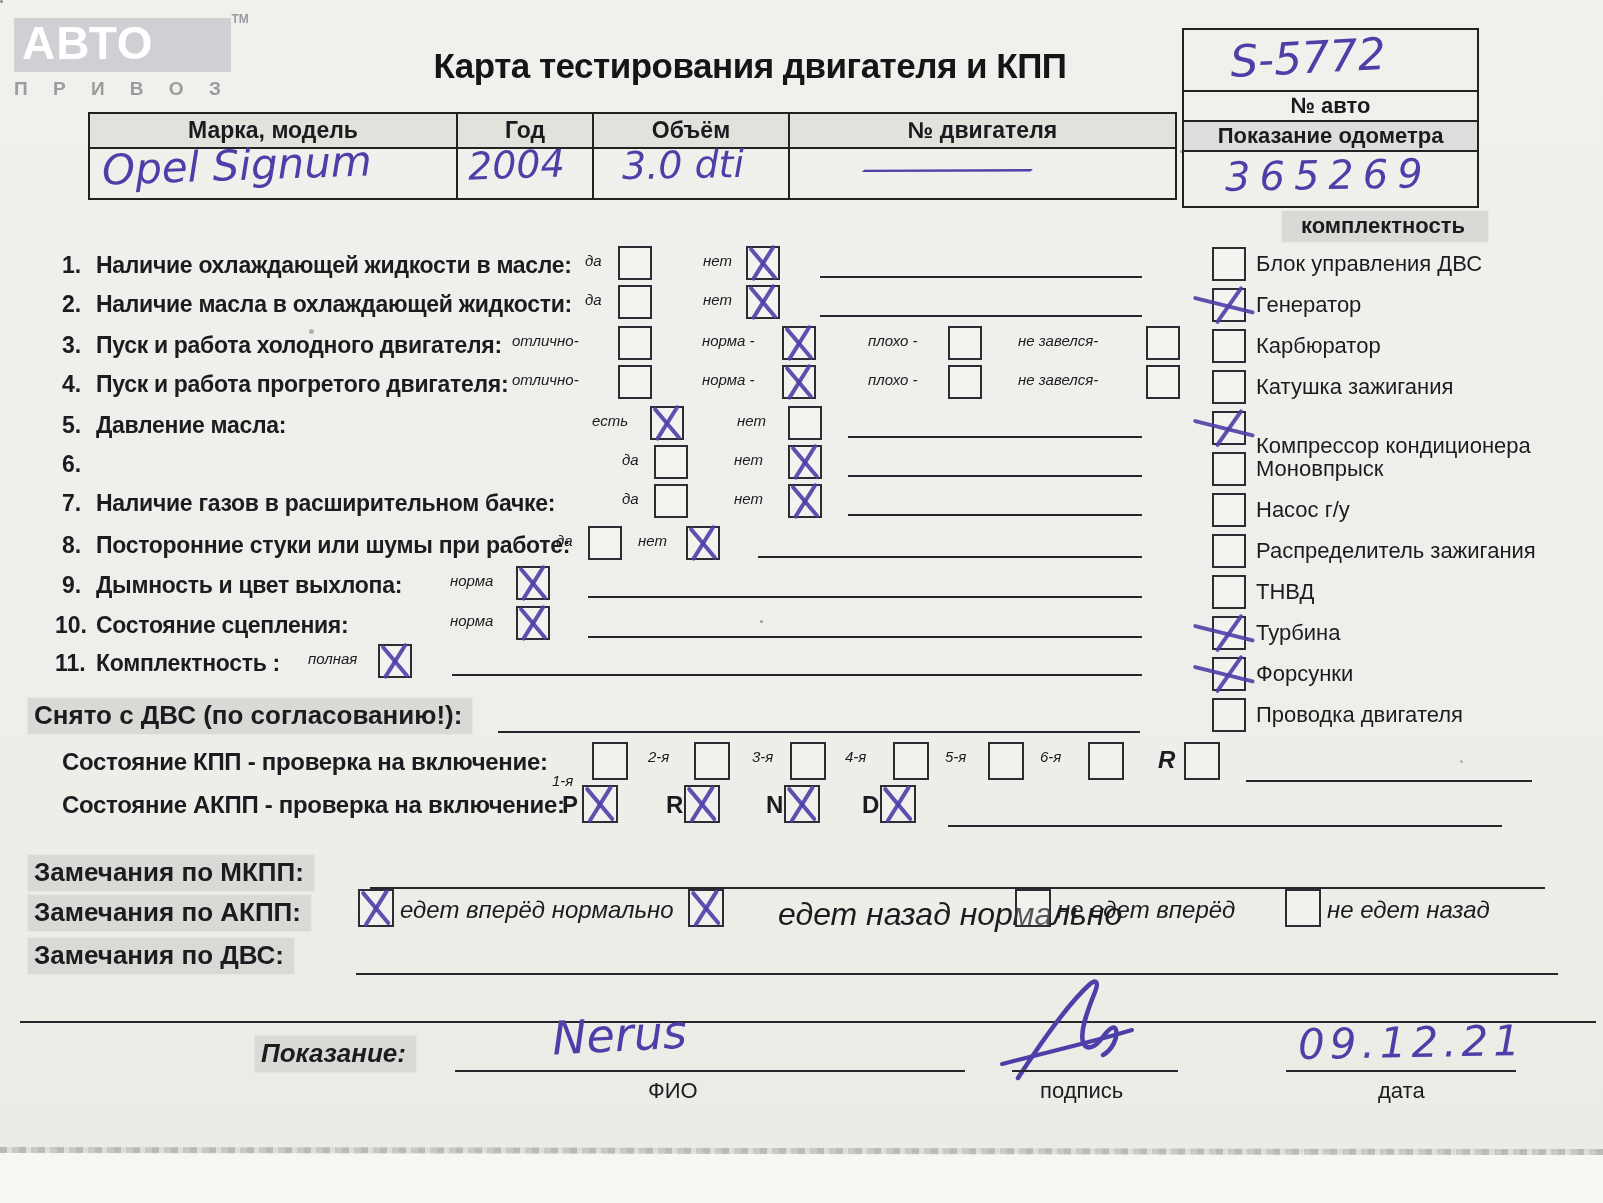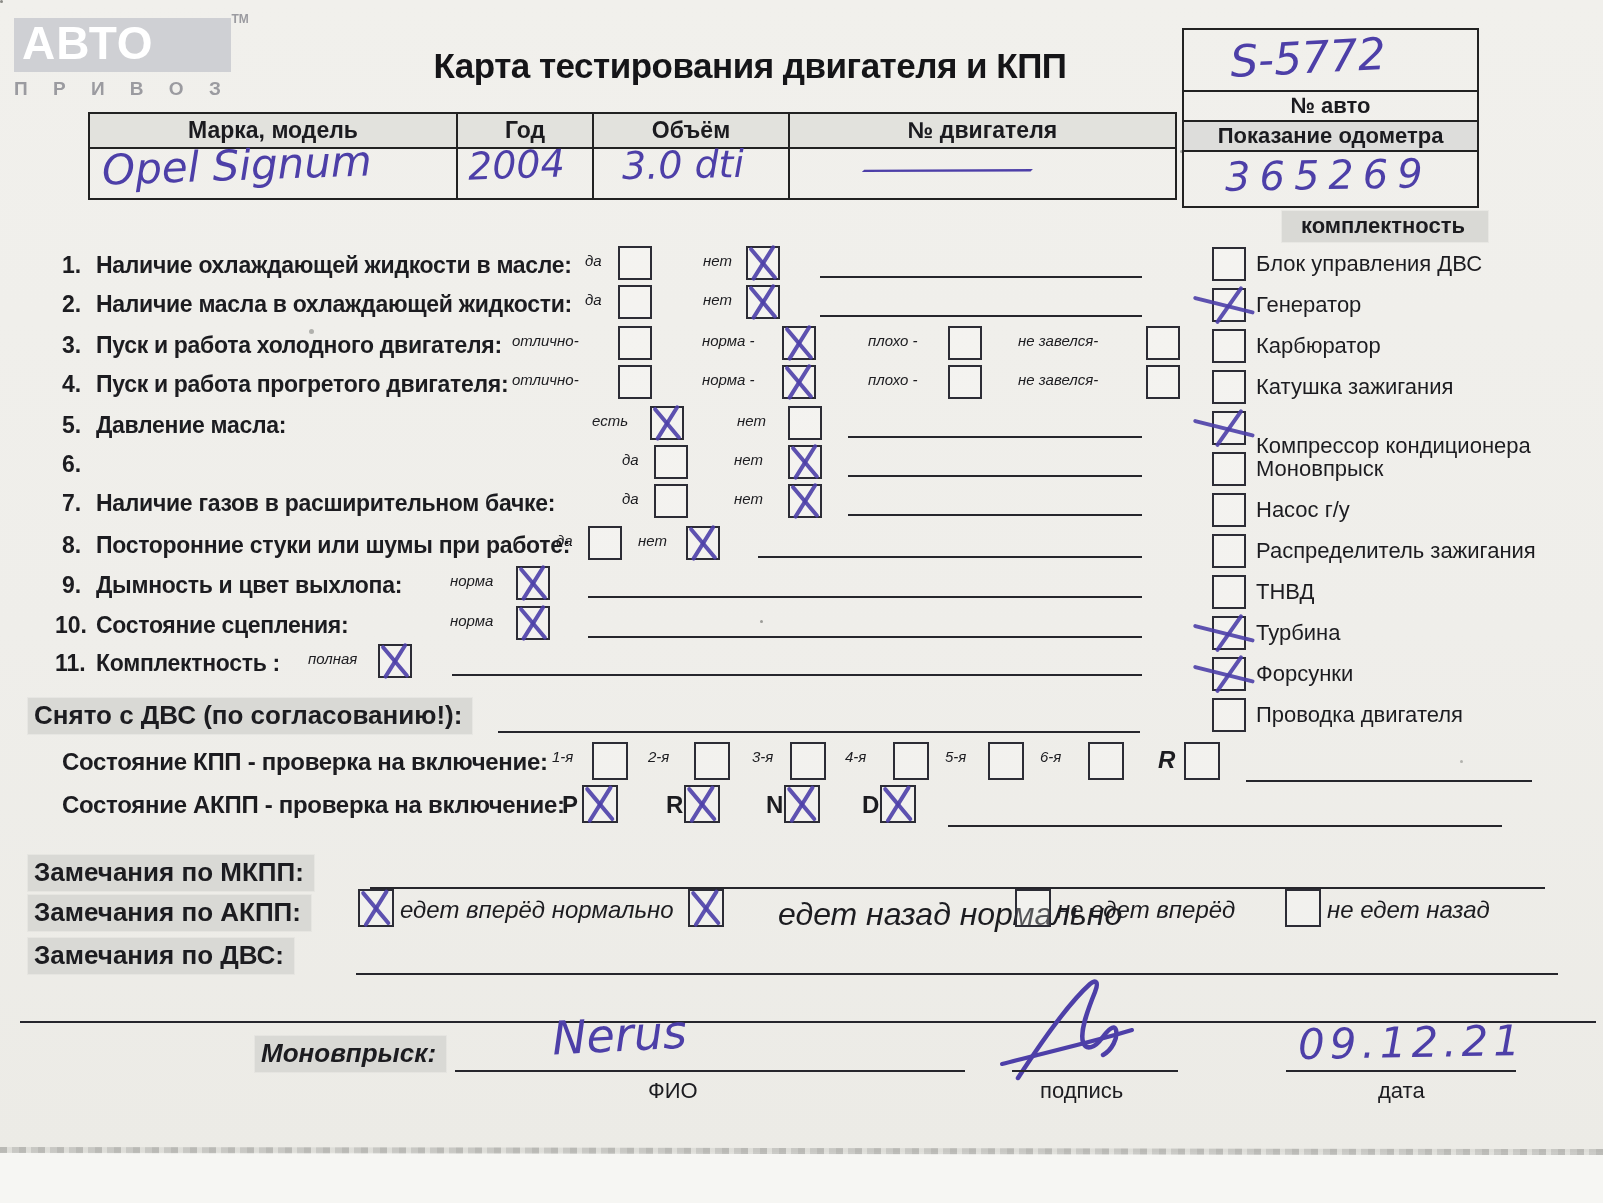--- a/index.html
+++ b/index.html
@@ -240,21 +240,21 @@
     <span class="opt" style="left:308px;top:650px;">полная</span>
     <span class="cb checked" style="left:378px;top:644px;">
         <i class="xm"></i>
       </span>
     <i class="ln" style="left:452px;top:674px;width:690px;"></i>
 
     <span class="sect hl" style="left:28px;top:698px;">Снято с ДВС (по согласованию!):</span>
     <i class="ln" style="left:498px;top:731px;width:642px;"></i>
 
     <span class="lbl" style="left:62px;top:748px;font-size:24px;">Состояние КПП - проверка на включение:</span>
-    <span class="opt" style="left:552px;top:748px;">1-я</span>
+    <span class="opt" style="left:552px;top:772px;">1-я</span>
     <span class="cb big" style="left:592px;top:742px;"></span>
     <span class="opt" style="left:648px;top:748px;">2-я</span>
     <span class="cb big" style="left:694px;top:742px;"></span>
     <span class="opt" style="left:752px;top:748px;">3-я</span>
     <span class="cb big" style="left:790px;top:742px;"></span>
     <span class="opt" style="left:845px;top:748px;">4-я</span>
     <span class="cb big" style="left:893px;top:742px;"></span>
     <span class="opt" style="left:945px;top:748px;">5-я</span>
     <span class="cb big" style="left:988px;top:742px;"></span>
     <span class="opt" style="left:1040px;top:748px;">6-я</span>
@@ -297,21 +297,21 @@
     <span class="cb big" style="left:1015px;top:889px;"></span>
     <span class="opt" style="left:1057px;top:896px;font-size:24px;">не едет вперёд</span>
     <span class="cb big" style="left:1285px;top:889px;"></span>
     <span class="opt" style="left:1327px;top:896px;font-size:24px;">не едет назад</span>
 
     <span class="sect hl" style="left:28px;top:938px;">Замечания по ДВС:</span>
     <i class="ln" style="left:356px;top:973px;width:1202px;"></i>
 
     <i class="ln" style="left:20px;top:1021px;width:1576px;"></i>
 
-    <span class="sect hl" style="left:255px;top:1036px;font-style:italic;">Моновпрыск:</span>
+    <span class="sect hl" style="left:255px;top:1036px;font-style:italic;">Показание:</span>
     <div class="ink" style="left:552px;top:1008px;font-size:46px;transform:rotate(-3deg);">Nerus</div>
     <i class="ln" style="left:455px;top:1070px;width:510px;"></i>
     <span class="small" style="left:648px;top:1078px;">ФИО</span>
 
     <svg class="abs" style="left:1000px;top:978px;" width="190" height="104" viewBox="0 0 190 104">
       <path d="M18,100 C40,66 70,24 90,6 C96,1 99,4 95,14 C86,36 80,54 83,64 C86,73 95,70 102,60 C108,52 114,46 116,52 C118,60 112,72 103,77" stroke="#4d3fa8" stroke-width="4.5" fill="none" stroke-linecap="round"></path>
       <path d="M2,86 C40,76 100,62 132,52" stroke="#4d3fa8" stroke-width="4" fill="none" stroke-linecap="round"></path>
     </svg>
     <i class="ln" style="left:1012px;top:1070px;width:166px;"></i>
     <span class="small" style="left:1040px;top:1078px;">подпись</span>

